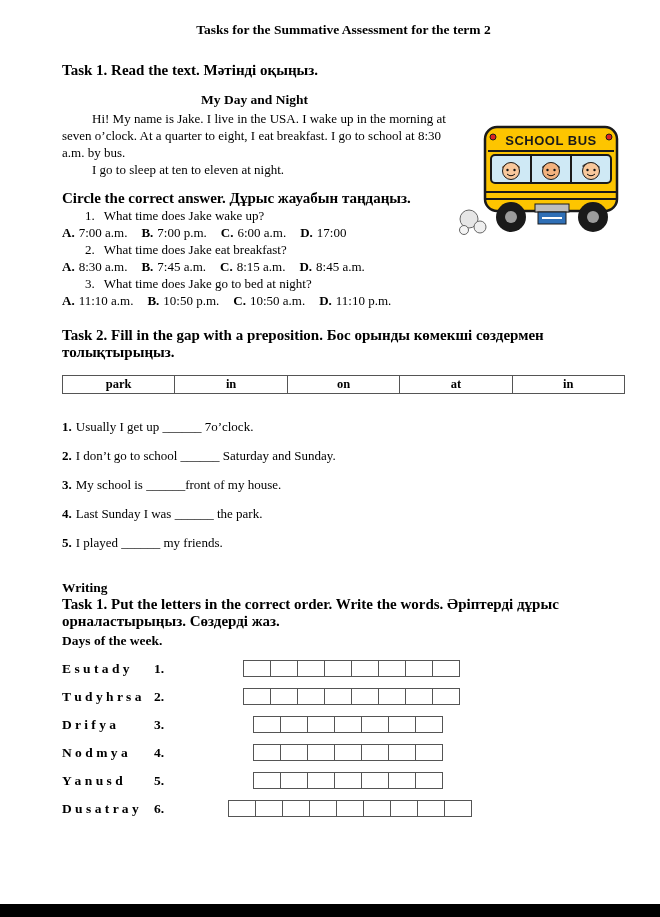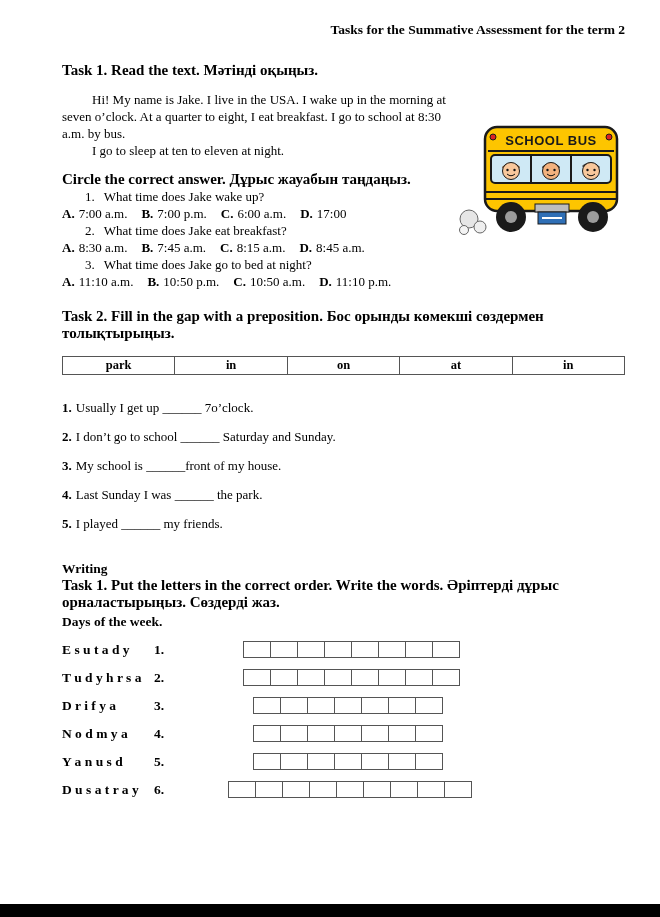--- a/index.html
+++ b/index.html
@@ -3,21 +3,21 @@
 <meta charset="utf-8">
 <style>
   * { margin:0; padding:0; box-sizing:border-box; }
   html,body { background:#fff; }
   body {
     width:660px; height:917px; position:relative; overflow:hidden;
     font-family:"Liberation Serif", serif; color:#000;
   }
   .page { padding:22px 35px 0 62px; }
 
-  .title { font-size:13.5px; font-weight:bold; text-align:right; margin-bottom:24px; }
+  .title { font-size:13.5px; font-weight:bold; text-align:center; margin-bottom:24px; }
 
   .section-label { font-size:13.5px; font-weight:bold; line-height:17px; }
   .task-heading  { font-size:15px; font-weight:bold; line-height:17px; }
 
   .story { margin-top:12px; font-size:13px; }
   .bus { float:right; width:170px; height:152px; margin-left:8px; margin-top:2px; }
   .story-title { font-size:13.5px; font-weight:bold; text-align:center; line-height:17px; margin-bottom:2px; }
   .story-p { line-height:17px; text-indent:30px; }
 
   .circle-heading { margin-top:12px; }
@@ -107,20 +107,21 @@
         <rect x="83" y="119" width="28" height="12" fill="#2f6fb6" stroke="#1a1a1a"></rect>
         <line x1="87" y1="125" x2="107" y2="125" stroke="#fff" stroke-width="2"></line>
 
         <circle cx="56" cy="124" r="15" fill="#1a1a1a"></circle>
         <circle cx="56" cy="124" r="6" fill="#9c9c9c"></circle>
         <circle cx="138" cy="124" r="15" fill="#1a1a1a"></circle>
         <circle cx="138" cy="124" r="6" fill="#9c9c9c"></circle>
       </svg>
     </div>
 
+    <div class="story-title">My Day and Night</div>
     <p class="story-p">Hi! My name is Jake. I live in the USA. I wake up in the morning at seven o’clock. At a quarter to eight, I eat breakfast. I go to school at 8:30 a.m. by bus.</p>
     <p class="story-p">I go to sleep at ten to eleven at night.</p>
   </div>
 
   <div class="task-heading circle-heading">Circle the correct answer. Дұрыс жауабын таңдаңыз.</div>
 
   <div class="question-line">
     <span class="q-num">1.</span><span class="q-text">What time does Jake wake up?</span>
   </div>
   <div class="options-line">

